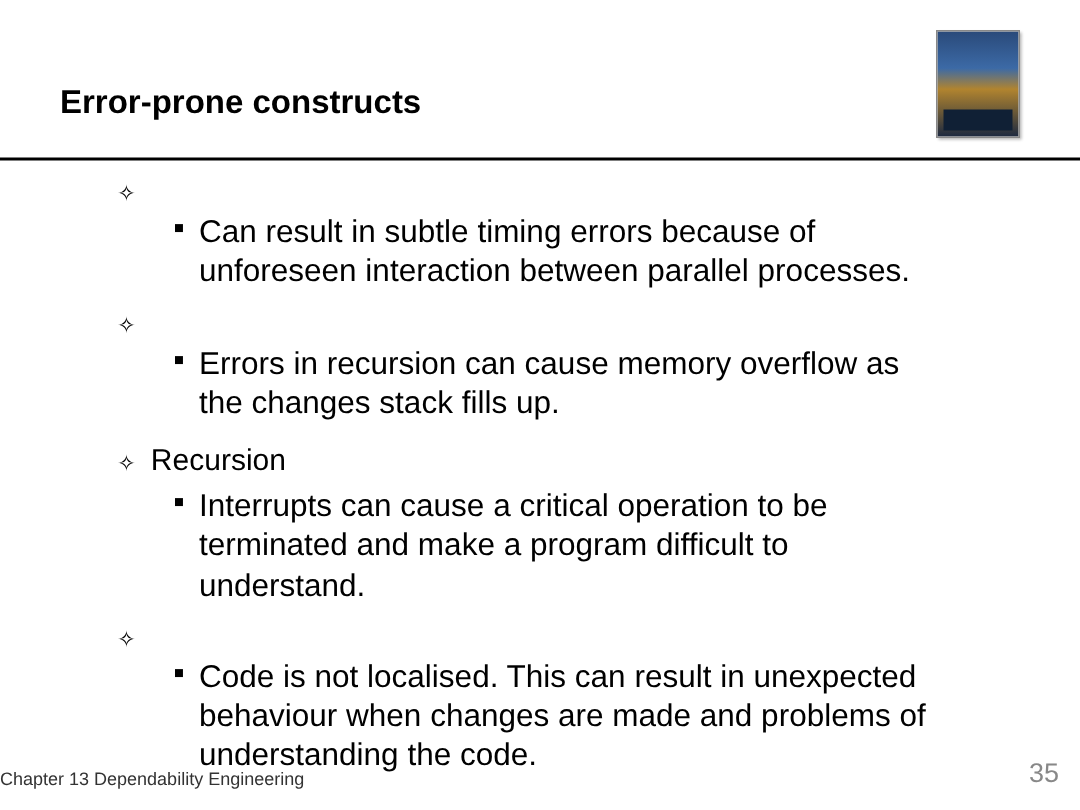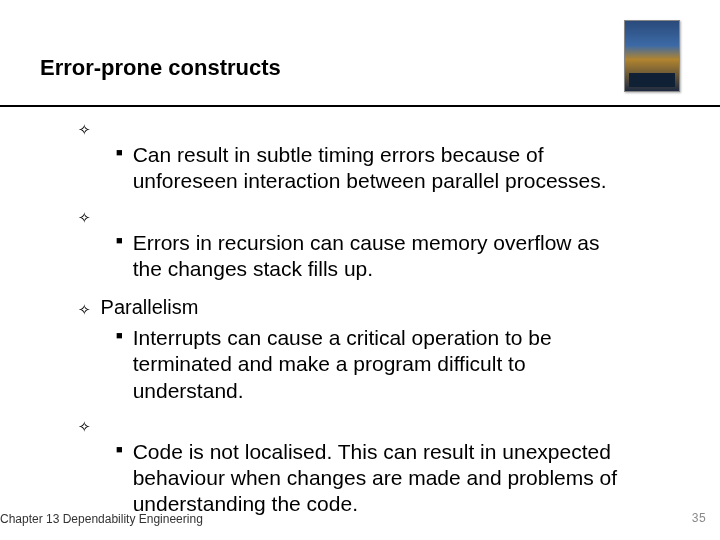--- a/index.html
+++ b/index.html
@@ -13,21 +13,21 @@
   .content { padding: 40px 60px 0 78px; }
   .top-item { margin-top: 14px; }
   .top-item:first-child { margin-top: 0; }
   .top-line { display: flex; align-items: baseline; gap: 10px; }
   .diamond { font-size: 15px; line-height: 1; color: #000; position: relative; top: 1px; }
   .top-text { font-size: 20px; }
   .sub { margin: 6px 0 0 38px; display: flex; align-items: flex-start; gap: 10px; max-width: 510px; }
   .square { font-size: 11px; line-height: 1; color: #000; position: relative; top: 5px; }
   .sub-text { font-size: 21px; line-height: 1.25; }
   .footer-center { position: absolute; bottom: 14px; left: 0; right: 0; text-align: left; font-size: 12px; color: #333; }
-  .page-num { position: absolute; bottom: 14px; right: 14px; font-size: 12px; color: #888; font-family: Liberation Mono, monospace; }
+  .page-num { position: absolute; bottom: 14px; right: 14px; font-size: 18px; color: #888; }
 </style>
 </head>
 <body>
 
 <div class="slide">
 
   <div class="header">
     <div class="title">Error-prone constructs</div>
     <div class="thumb"></div>
   </div>
@@ -51,21 +51,21 @@
       </div>
       <div class="sub">
         <span class="square">■</span>
         <span class="sub-text">Errors in recursion can cause memory overflow as the changes stack fills up.</span>
       </div>
     </div>
 
     <div class="top-item">
       <div class="top-line">
         <span class="diamond">✧</span>
-        <span class="top-text">Parallelism</span>
+        <span class="top-text">Recursion</span>
       </div>
       <div class="sub">
         <span class="square">■</span>
         <span class="sub-text">Interrupts can cause a critical operation to be terminated and make a program difficult to understand.</span>
       </div>
     </div>
 
     <div class="top-item">
       <div class="top-line">
         <span class="diamond">✧</span>

